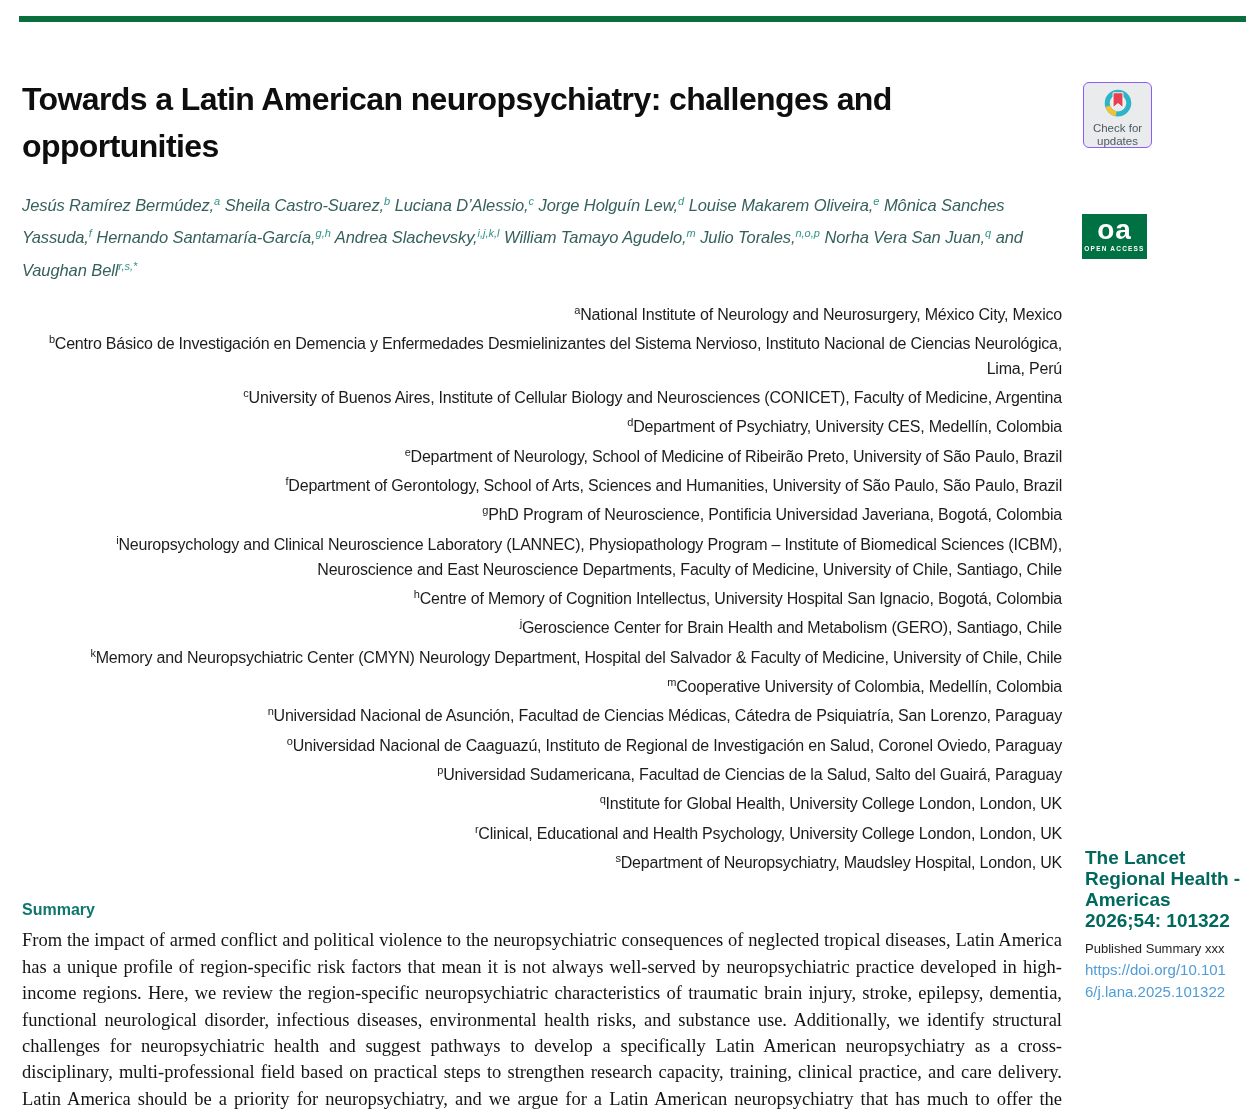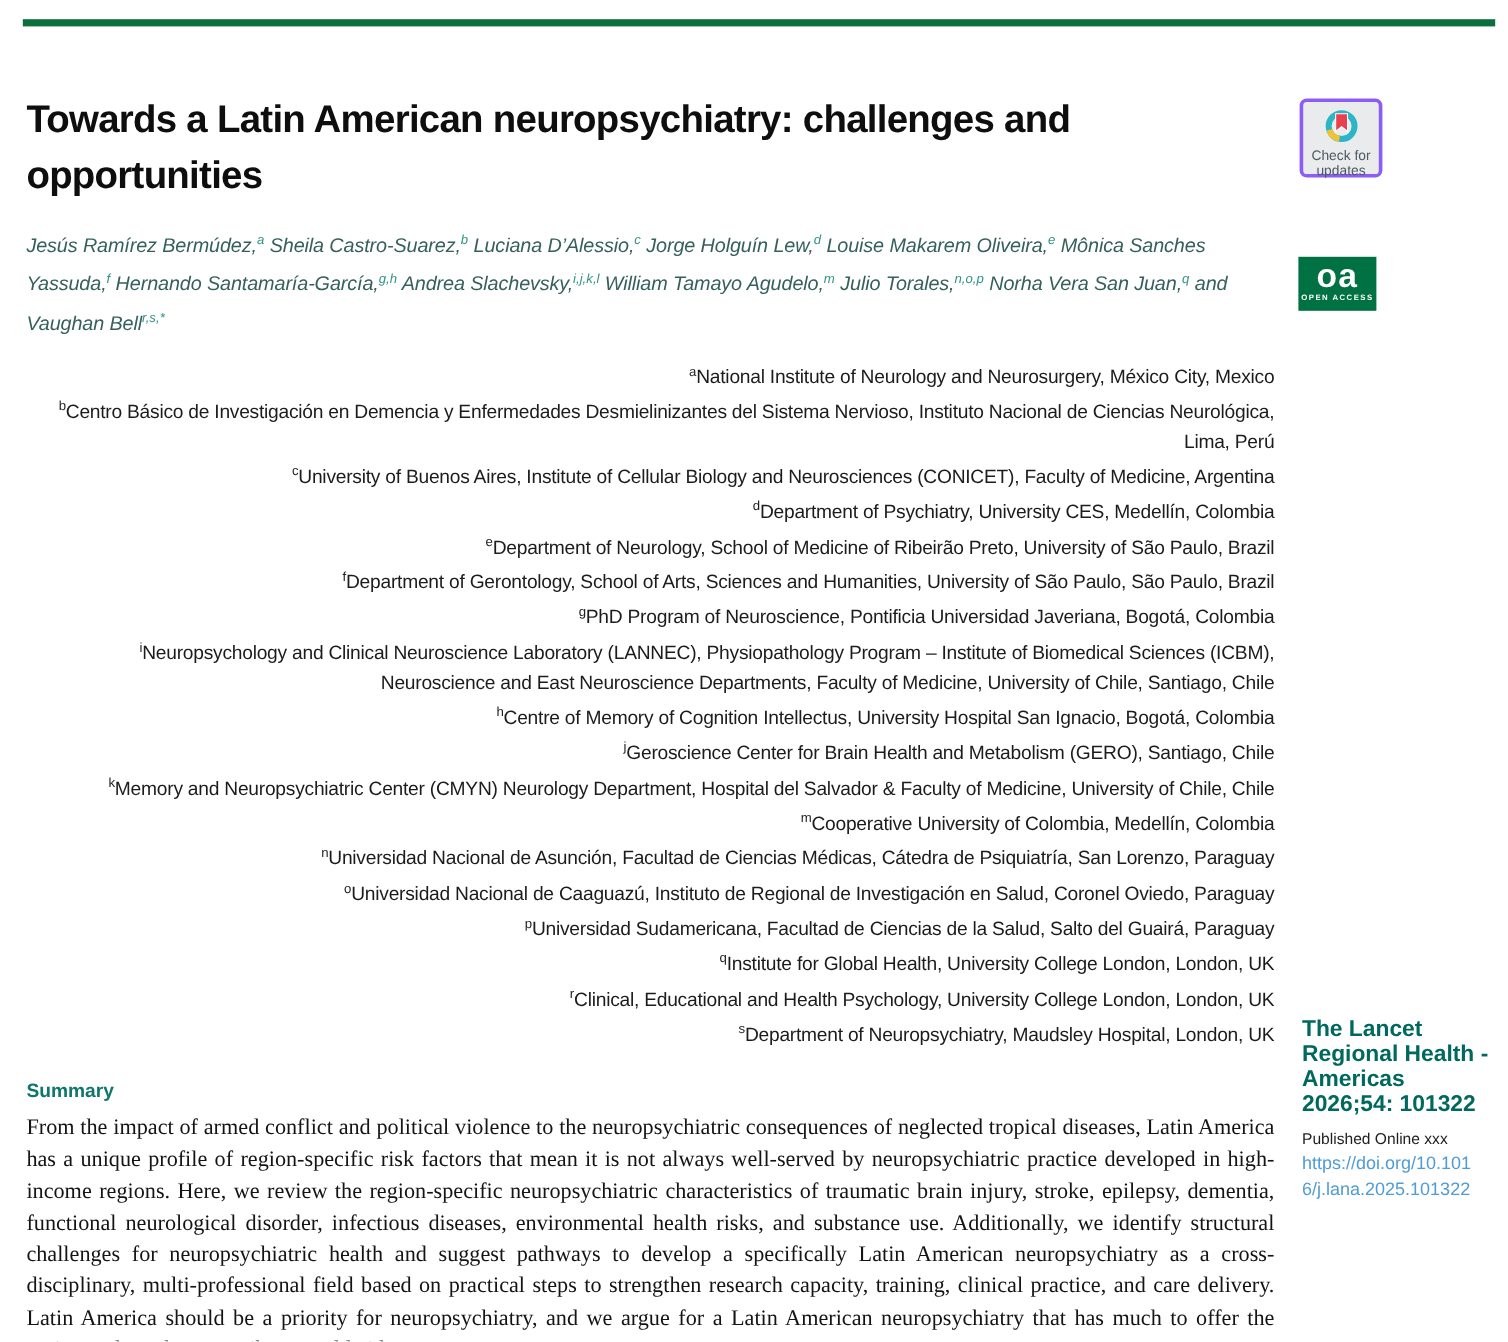--- a/index.html
+++ b/index.html
@@ -28,21 +28,21 @@
   .summary-heading {
     margin:26px 0 0 0; font-size:16px; font-weight:bold; color:#0f766e;
   }
   .summary-text {
     margin:8px 0 0 0; font-family:"Liberation Serif", serif; font-size:18.5px;
     line-height:26.4px; text-align:justify; color:#141414;
   }
   
   .check-badge {
     position:absolute; left:1083px; top:82px; width:69px; height:66px;
-    background:#e9ebed; border:3px solid #8b5cf6; border-radius:6px;
+    background:#e9ebed; border:1px solid #8b5cf6; border-radius:6px;
     box-sizing:border-box; text-align:center; cursor:pointer;
   }
   .check-badge svg { display:block; margin:3px auto 0 auto; }
   .check-label { font-size:11.5px; line-height:12.5px; color:#4e5a63; }
   .oa-logo {
     position:absolute; left:1082px; top:214px; width:65px; height:45px;
     background:#007143; text-align:center; box-sizing:border-box;
   }
   .oa-abbr {
     color:#ffffff; font-weight:bold; font-size:28px; line-height:30px;
@@ -108,17 +108,17 @@
     <div class="check-label">Check for updates</div>
   </div>
 
   <div class="oa-logo">
     <div class="oa-abbr">oa</div>
     <div class="oa-label">OPEN ACCESS</div>
   </div>
 
   <div class="citation-block">
     <div class="journal-cite">The Lancet Regional Health - Americas 2026;54: 101322</div>
-    <div class="published">Published Online xxx</div>
+    <div class="published">Published Summary xxx</div>
     <a class="doi" href="#">https://doi.org/10.1016/j.lana.2025.101322</a>
   </div>
 
 </div>
 
 </body></html>

